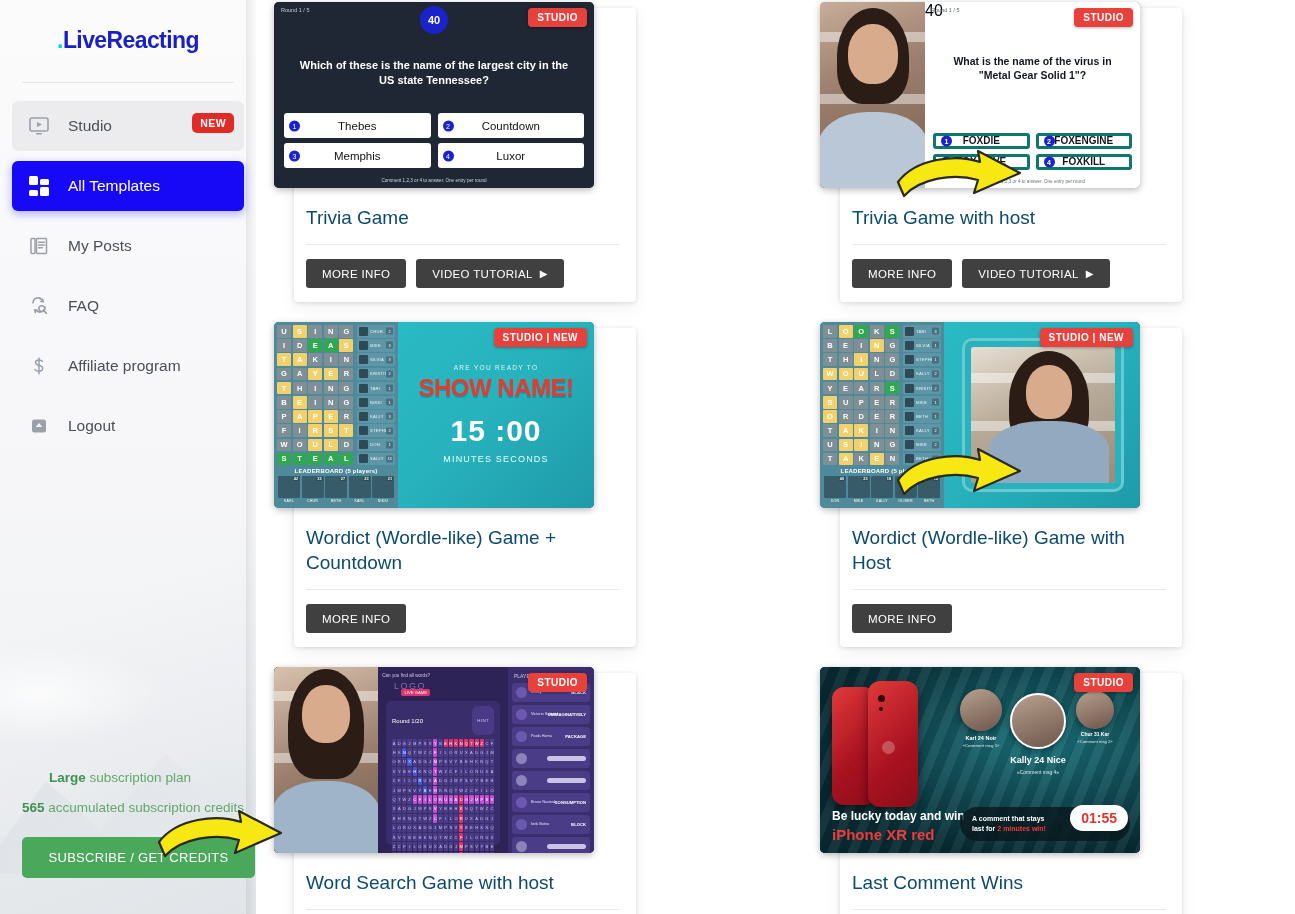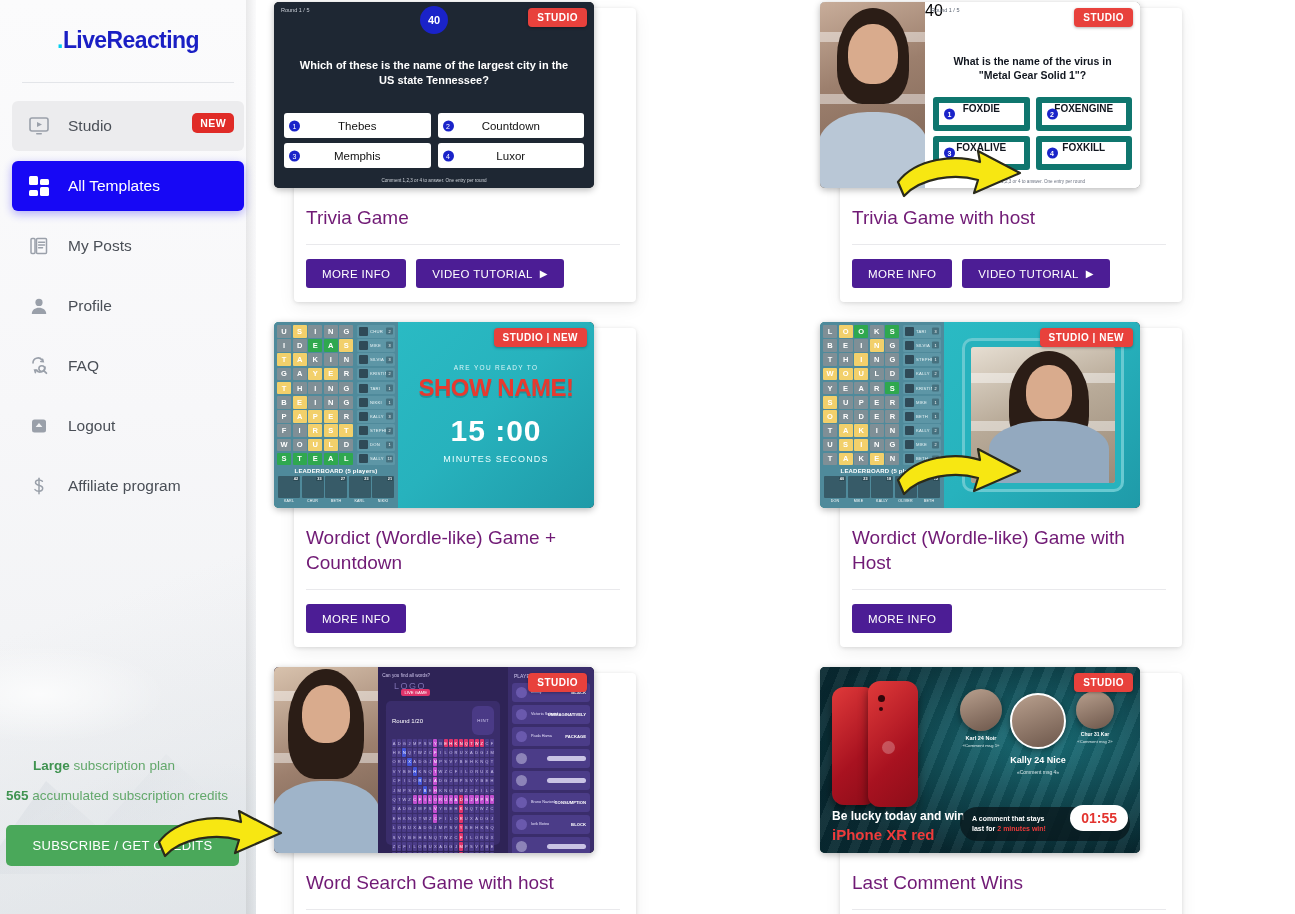--- a/index.html
+++ b/index.html
@@ -74,22 +74,22 @@
     padding:4px 8px; border-radius:5px;
   }
 
   
   .grid-ico { display:grid; grid-template-columns:9px 9px; grid-template-rows:9px 9px; gap:2.5px; }
   .grid-ico i { background:#fff; border-radius:1.5px; display:block; }
   .grid-ico i.s { height:6px; align-self:flex-end; }
 
   
   #plan {
-    position:absolute; left:0; bottom:0; width:208px;
-    z-index:3; padding:0 6px 12px 6px;
+    position:absolute; left:16px; bottom:0; width:208px;
+    z-index:3; padding:0 6px 0 6px;
     text-align:center;
   }
   .plan-line { font-size:13.5px; color:#63a86b; line-height:30px; white-space:nowrap; }
   .plan-line b { color:#3f9350; font-weight:bold; }
   #subscribe-btn {
     display:block; width:233px; margin:14px auto 0 auto;
     background:#4aa85a; color:#fff;
     border:0; border-radius:5px;
     height:41px; line-height:41px;
     font-size:13px; letter-spacing:.3px;
@@ -119,28 +119,28 @@
   .thumb {
     position:relative;
     width:320px; height:186px;
     margin:-6px 0 0 -20px;
     border-radius:5px;
     overflow:hidden;
     box-shadow:0 2px 7px rgba(0,0,0,.28);
     background:#222;
   }
   .card-title {
-    font-size:19px; color:#701a75; font-weight:normal;
+    font-size:19px; color:#0c4a6e; font-weight:normal;
     line-height:25px;
     padding:17px 16px 0 12px;
   }
   .title-sep { height:1px; background:#e9e9ec; margin:14px 16px 0 12px; }
   .btn-row { display:flex; gap:10px; padding:14px 0 0 12px; }
   .btn {
-    background:#4c1d95; color:#fff; border:0;
+    background:#404040; color:#fff; border:0;
     border-radius:3px;
     height:29px; padding:0 16px;
     font-size:11.5px; letter-spacing:.35px;
     font-family:"Liberation Sans", sans-serif;
     cursor:pointer; white-space:nowrap;
     display:inline-flex; align-items:center; gap:7px;
   }
   .btn .play { font-size:10px; }
 
   
@@ -194,22 +194,22 @@
   .tv2 { position:absolute; inset:0; background:#fff; display:flex; }
   .tv2 .host { width:105px; flex:0 0 105px; position:relative; overflow:hidden; }
   .tv2 .body { position:relative; flex:1 1 auto; background:#fff; }
   .tv2 .round { position:absolute; left:6px; top:5px; font-size:5.5px; color:#5b6472; }
   .tv2 .q {
     position:absolute; left:14px; right:14px; top:52px;
     text-align:center; color:#11161f; font-size:10.5px; font-weight:bold; line-height:14px;
   }
   .tv2 .answers { position:absolute; left:8px; right:8px; bottom:18px; display:grid; grid-template-columns:1fr 1fr; gap:5px 6px; }
   .tv2 .ans {
-    position:relative; background:#fff; border:6px solid #0f766e; border-radius:3px;
-    height:34px; display:flex; align-items:flex-start; justify-content:center;
+    position:relative; background:#fff; border:3px solid #0f766e; border-radius:3px;
+    height:16px; display:flex; align-items:flex-end; justify-content:center;
     font-size:10px; font-weight:bold; color:#11161f;
   }
   .tv2 .ans .n {
     position:absolute; left:5px; top:50%; transform:translateY(-50%);
     width:11px; height:11px; border-radius:50%;
     background:#1a23c9; color:#fff; font-size:7px;
     display:flex; align-items:center; justify-content:center;
   }
   .tv2 .foot { position:absolute; left:0; right:0; bottom:4px; text-align:center; font-size:4.6px; color:#6b7280; }
 
@@ -429,60 +429,51 @@
         <span class="nav-ico">
           <svg width="20" height="20" viewBox="0 0 20 20">
               <rect x="2" y="2.5" width="4" height="15" rx="1" fill="none" stroke="currentColor" stroke-width="1.5"></rect>
               <rect x="7.5" y="2.5" width="10" height="15" rx="1" fill="none" stroke="currentColor" stroke-width="1.5"></rect>
               <path d="M9.6 6.2h6M9.6 9h6M9.6 11.8h4" stroke="currentColor" stroke-width="1.4" stroke-linecap="round"></path>
             </svg>
         </span>
         <span class="nav-label">My Posts</span>
       </div>
 
-      <div class="nav-item">
-        <span class="nav-ico">
-          <svg width="20" height="20" viewBox="0 0 20 20">
-              <circle cx="10" cy="6.4" r="3.6" fill="currentColor"></circle>
-              <path d="M2.8 18c0-4 3.3-6.2 7.2-6.2s7.2 2.2 7.2 6.2z" fill="currentColor"></path>
-            </svg>
-        </span>
-        <span class="nav-label">Profile</span>
-      </div>
 
       <div class="nav-item">
         <span class="nav-ico">
           <svg width="20" height="20" viewBox="0 0 20 20">
               <path d="M4 7a5 5 0 019-3M16 11a5 5 0 01-9 3" fill="none" stroke="currentColor" stroke-width="1.6" stroke-linecap="round"></path>
               <path d="M13.6 3.2l.6 2.4-2.4-.1M6.4 16.6l-.7-2.4 2.4.2" fill="none" stroke="currentColor" stroke-width="1.6" stroke-linecap="round"></path>
               <circle cx="12.8" cy="12.6" r="2.9" fill="none" stroke="currentColor" stroke-width="1.6"></circle>
               <path d="M15 14.8l2.4 2.4" stroke="currentColor" stroke-width="1.8" stroke-linecap="round"></path>
             </svg>
         </span>
         <span class="nav-label">FAQ</span>
       </div>
 
       <div class="nav-item">
         <span class="nav-ico">
           <svg width="20" height="20" viewBox="0 0 20 20">
+              <path d="M13.4 5.3c-.9-1-2.2-1.4-3.5-1.4-2 0-3.4 1-3.4 2.6 0 1.7 1.6 2.3 3.5 2.8 2 .5 3.7 1.1 3.7 3 0 1.8-1.6 2.9-3.8 2.9-1.6 0-3-.5-3.9-1.6" fill="none" stroke="currentColor" stroke-width="1.5" stroke-linecap="round"></path>
+              <path d="M10 2.2v15.6" stroke="currentColor" stroke-width="1.5" stroke-linecap="round"></path>
+            </svg>
+        </span>
+        <span class="nav-label">Affiliate program</span>
+      </div>
+
+      <div class="nav-item">
+        <span class="nav-ico">
+          <svg width="20" height="20" viewBox="0 0 20 20">
               <rect x="3" y="3.5" width="14" height="13" rx="2.5" fill="currentColor"></rect>
               <path d="M10 7l3.4 4H6.6z" fill="#f2f3f5"></path>
             </svg>
         </span>
         <span class="nav-label">Logout</span>
-      </div>
-
-      <div class="nav-item">
-        <span class="nav-ico">
-          <svg width="20" height="20" viewBox="0 0 20 20">
-              <path d="M13.4 5.3c-.9-1-2.2-1.4-3.5-1.4-2 0-3.4 1-3.4 2.6 0 1.7 1.6 2.3 3.5 2.8 2 .5 3.7 1.1 3.7 3 0 1.8-1.6 2.9-3.8 2.9-1.6 0-3-.5-3.9-1.6" fill="none" stroke="currentColor" stroke-width="1.5" stroke-linecap="round"></path>
-              <path d="M10 2.2v15.6" stroke="currentColor" stroke-width="1.5" stroke-linecap="round"></path>
-            </svg>
-        </span>
-        <span class="nav-label">Affiliate program</span>
       </div>
     </nav>
 
     <div id="plan">
       <div class="plan-line"><b>Large</b><span> subscription plan</span></div>
       <div class="plan-line"><b>565</b><span> accumulated subscription credits</span></div>
       <button id="subscribe-btn">SUBSCRIBE / GET CREDITS</button>
       <div id="plan-pad"></div>
     </div>
   </aside>

